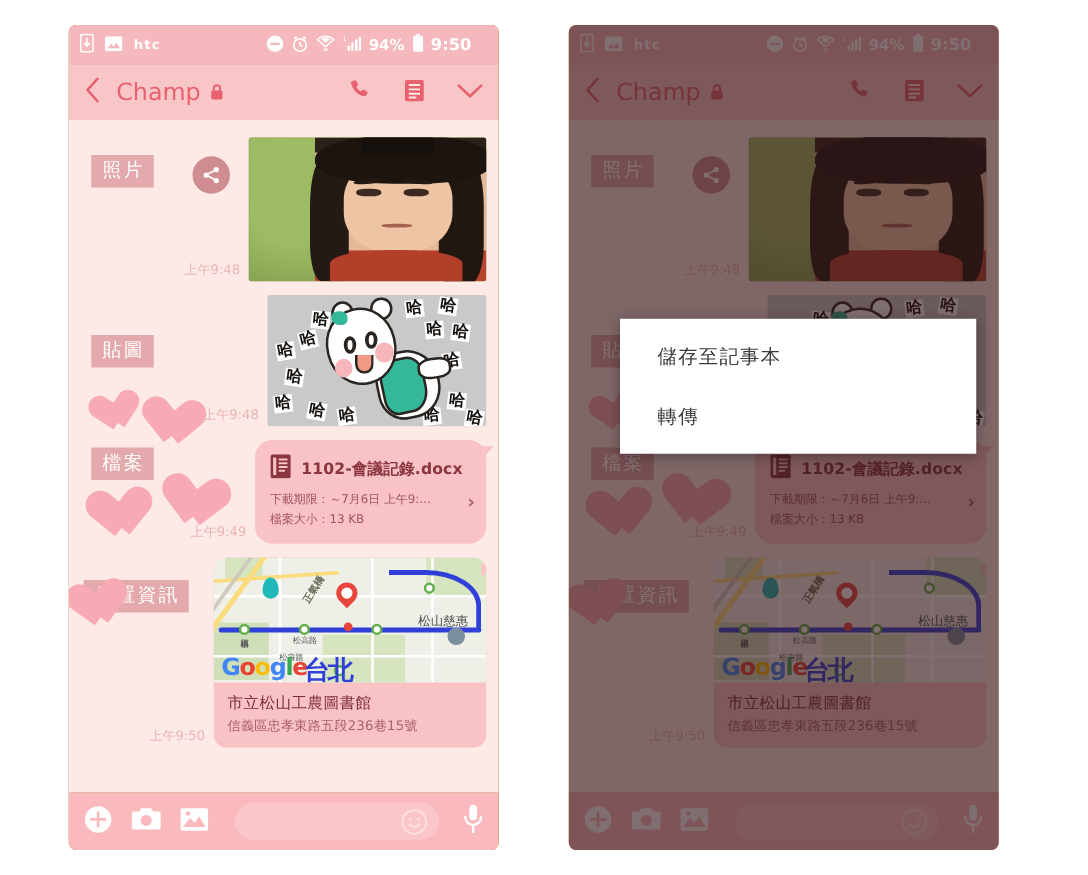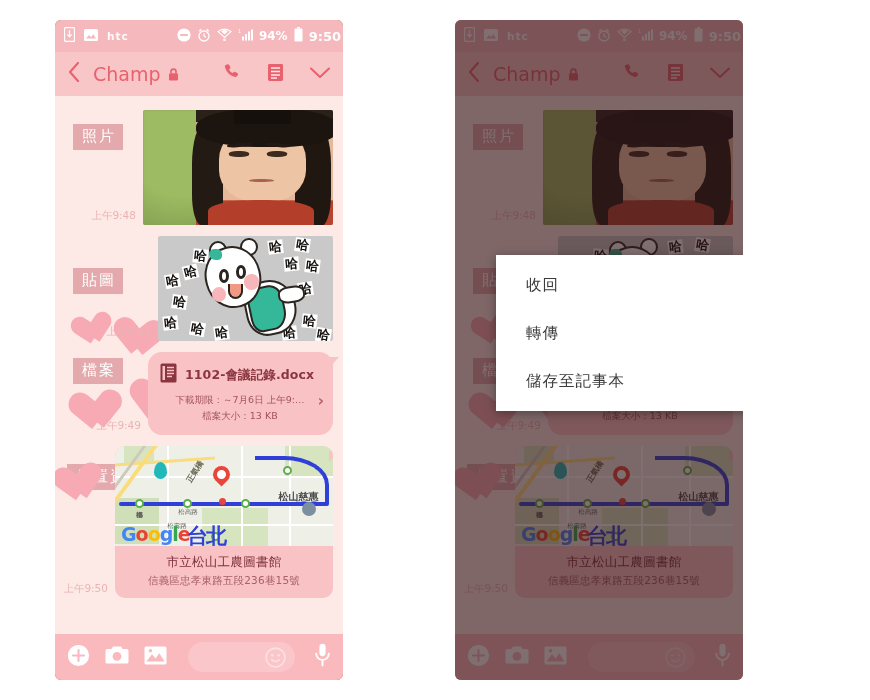--- a/index.html
+++ b/index.html
@@ -7,54 +7,54 @@
   body{
     background:#ffffff;
     font-family:"DejaVu Sans","Liberation Sans",sans-serif;
     overflow:hidden;
     position:relative;
   }
   .stage{ position:absolute; left:0; top:0; width:870px; height:700px; }
 
   
   .phone{
-    position:absolute; top:20px; width:288px; height:660px;
+    position:absolute; top:20px; width:344px; height:660px;
     border-radius:6px; overflow:hidden; background:#a16207;
   }
   .phone.left{ left:55px; }
   .phone.right{ left:455px; }
 
   
   .statusbar{
     height:32px; background:#f5b8bc; color:#ffffff;
     display:flex; align-items:center; padding:0 9px; font-size:12.5px;
     position:relative;
   }
   .sb-left{ display:flex; align-items:center; gap:9px; }
-  .sb-right{ position:absolute; right:2px; display:flex; align-items:center; gap:6px; }
+  .sb-right{ position:absolute; right:22px; display:flex; align-items:center; gap:6px; }
   .sb-htc{ font-size:10.5px; letter-spacing:1px; font-weight:bold; opacity:.95;}
   .ic{ display:inline-block; }
 
   
   .appbar{
     height:44px; background:#f9c6c8; display:flex; align-items:center;
     padding:0 13px; position:relative;
   }
   .appbar .title{
     color:#e8616f; font-size:19px; margin-left:13px; font-weight:500;
     display:flex; align-items:center; gap:7px;
   }
   .appbar .actions{
     position:absolute; right:12px; display:flex; align-items:center; gap:24px;
   }
 
   
   .chat{
     position:relative; height:calc(660px - 32px - 44px - 46px);
-    background:#fdeae6; overflow:hidden;text-align:center;
+    background:#fdeae6; overflow:hidden;
   }
 
   
   .chip{
     position:absolute; background:#e3a9ac; color:#ffffff;
     font-size:15px; letter-spacing:2px; padding:3px 7px 4px 9px;
     font-weight:500; line-height:1.25;
   }
 
   
@@ -256,21 +256,21 @@
     border-radius:50% 50% 50% 50%/60% 60% 40% 40%;
   }
   .map .poi2{
     position:absolute; width:14px; height:14px; background:#7b8fa0;
     border-radius:50%;
   }
   .map .lbl{
     position:absolute; color:#5c5c5c; font-size:6.5px; white-space:nowrap;
   }
   .map .lblbig{
-    position:absolute; color:#4a4a4a; font-size:10px; font-weight:bold; white-space:nowrap;
+    position:absolute; color:#4a4a4a; font-size:10px; font-weight:normal; white-space:nowrap;
   }
   .map .lblrot{
     position:absolute; color:#6b6b55; font-size:8px; font-weight:bold;
     white-space:nowrap; transform:rotate(-58deg);
   }
   .gwm{ position:absolute; left:6px; bottom:1px; font-size:19px; font-weight:bold; letter-spacing:-1px; }
   .gwm span:nth-child(1){color:#4285F4;} .gwm span:nth-child(2){color:#EA4335;}
   .gwm span:nth-child(3){color:#FBBC05;} .gwm span:nth-child(4){color:#4285F4;}
   .gwm span:nth-child(5){color:#34A853;} .gwm span:nth-child(6){color:#EA4335;}
   .taipei{
@@ -848,19 +848,18 @@
     <span class="ic">
       <svg width="17" height="24" viewBox="0 0 17 24">
             <rect x="5.4" y="0.8" width="6.2" height="12.4" rx="3.1" fill="#fff"></rect>
             <path d="M2.2 10.6a6.3 6.3 0 0 0 12.6 0" stroke="#fff" stroke-width="1.9" fill="none" stroke-linecap="round"></path>
             <path d="M8.5 17.2v5.4" stroke="#fff" stroke-width="1.9" stroke-linecap="round"></path>
           </svg>
     </span>
   </div>
 <div class="dim"></div>
       <div class="menu">
-        <div class="menu-item">收回</div>
+        <div class="menu-item">儲存至記事本</div>
         <div class="menu-item">轉傳</div>
-        <div class="menu-item">儲存至記事本</div>
       </div>
     </div>
 
 </div>
 
 </body></html>

